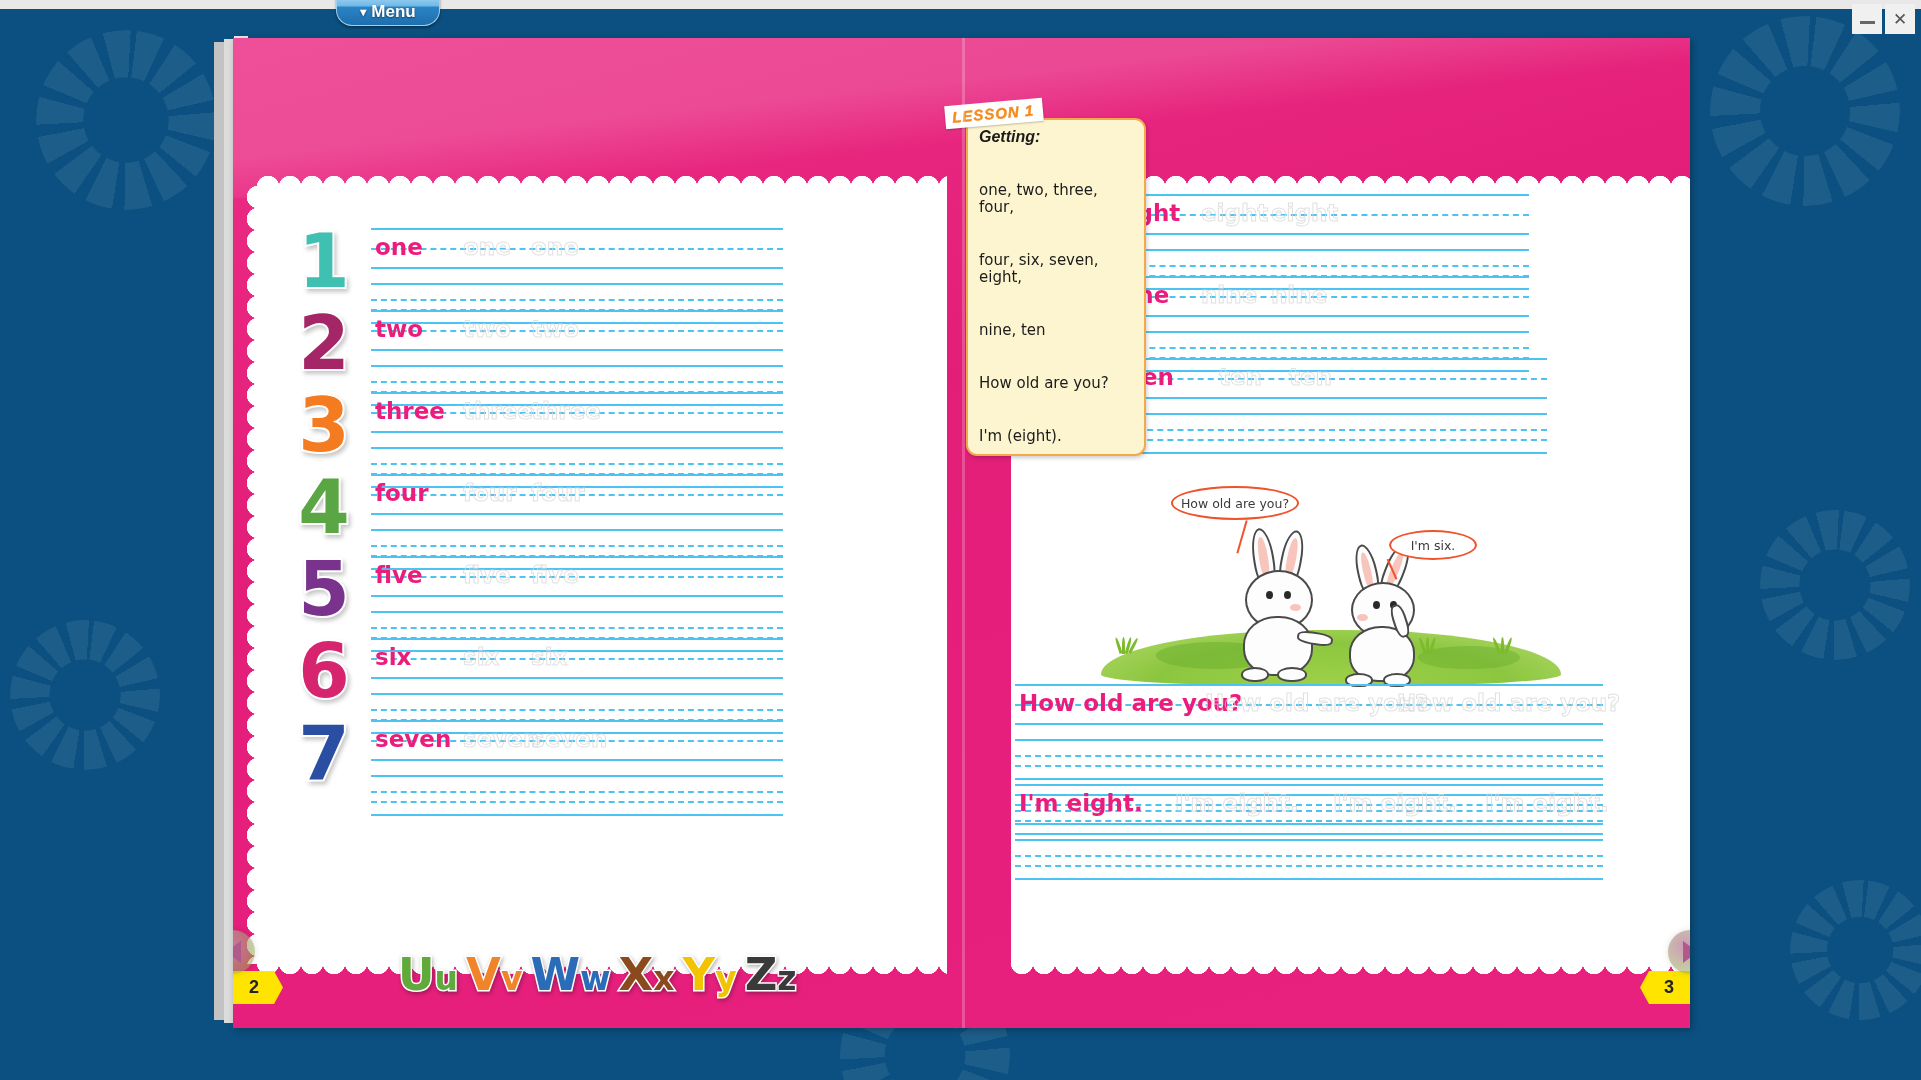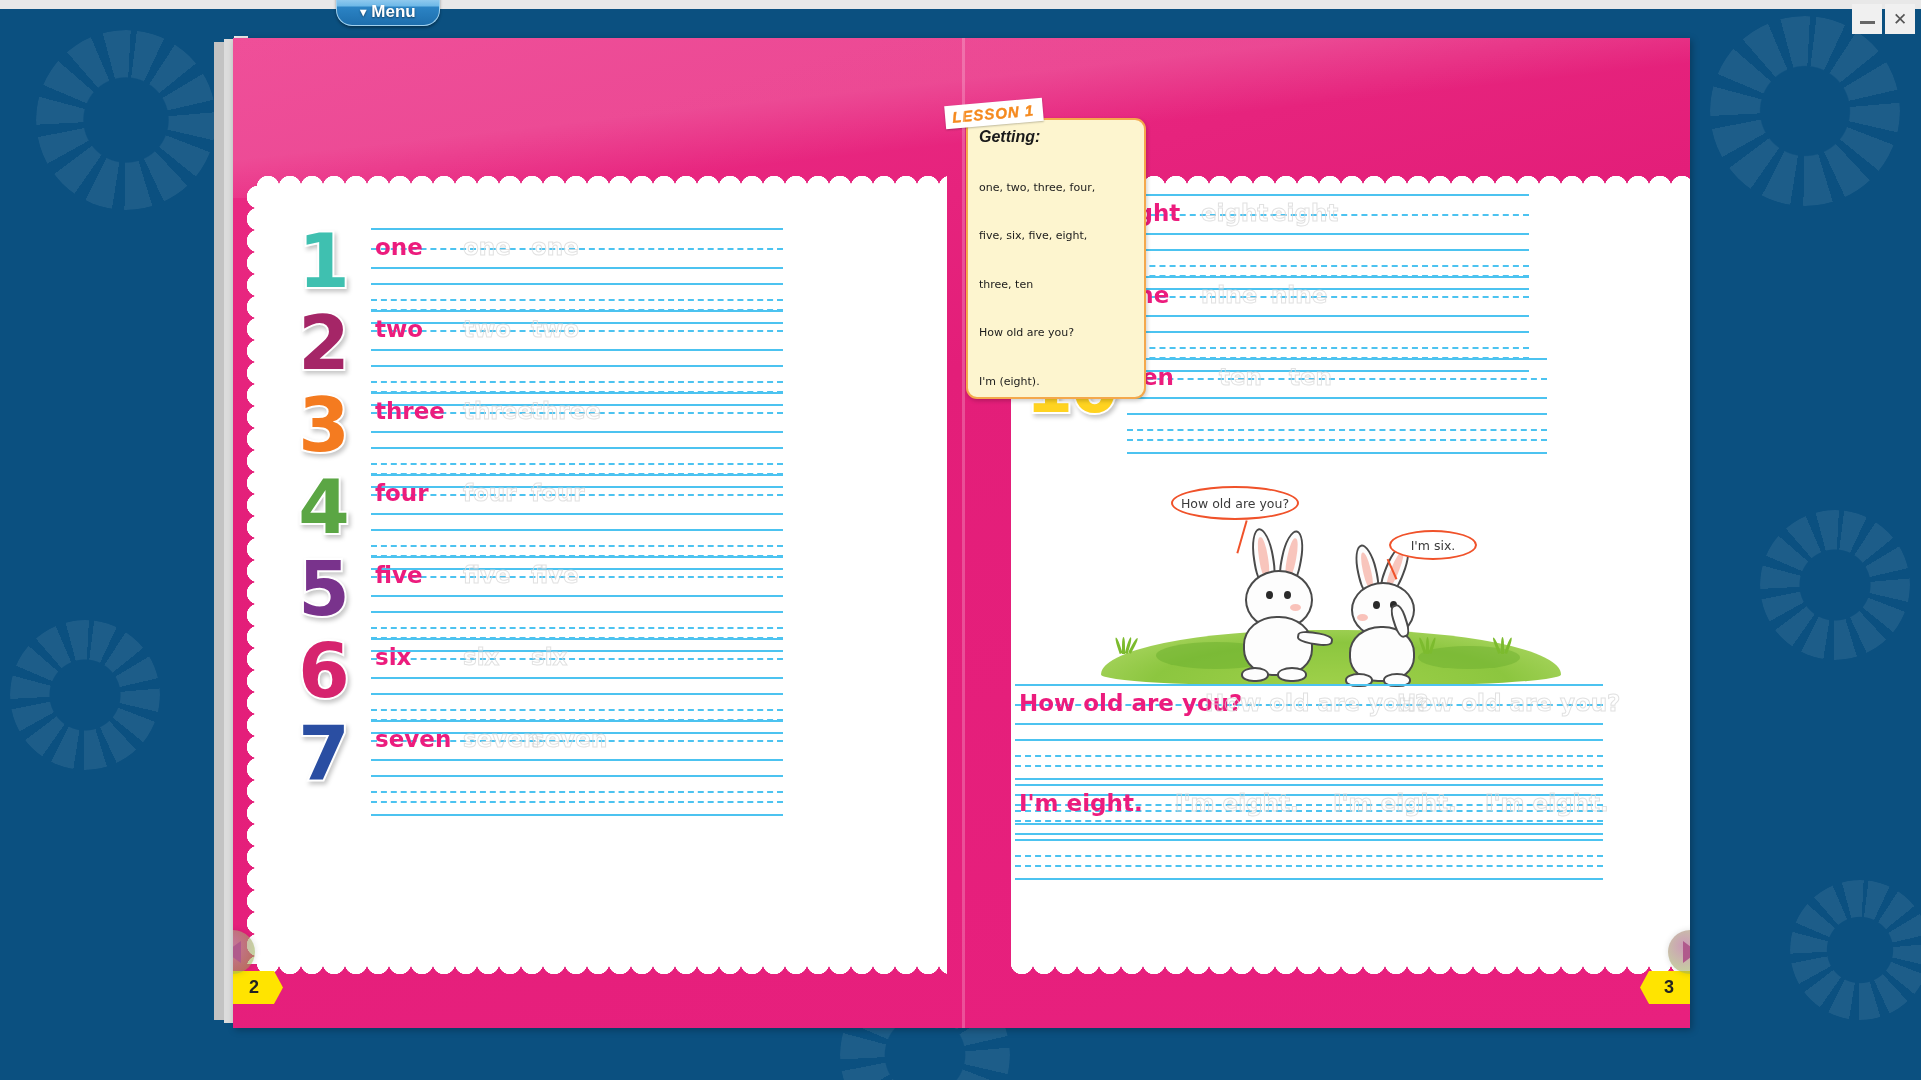--- a/index.html
+++ b/index.html
@@ -147,21 +147,21 @@
     padding: 8px 11px 9px 11px;
     z-index: 24;
     box-shadow: 1px 2px 4px rgba(0,0,0,0.2);
   }
   .lesson-box .lbl {
     font-weight: bold; font-style: italic;
     font-size: 16px; color: #1b1b1b;
     margin-bottom: 1px;
   }
   .lesson-box .ln {
-    font-size: 11px; color: #1b1b1b; line-height: 1.13;
+    font-size: 15px; color: #1b1b1b; line-height: 1.13;
     font-family: "DejaVu Sans", sans-serif;
     margin-top: 36px;
   }
 
   
   .page {
     position: absolute;
     background: #fff;
     z-index: 18;
   }
@@ -378,22 +378,22 @@
 
   <div class="book">
     <div class="book-sheen"></div>
     <div class="book-spine"></div>
 
 
     <div class="lesson-badge">LESSON 1</div>
     <div class="lesson-box">
       <div class="lbl">Getting:</div>
       <div class="ln">one, two, three, four,</div>
-      <div class="ln">five, six, five, eight,</div>
-      <div class="ln">three, ten</div>
+      <div class="ln">four, six, seven, eight,</div>
+      <div class="ln">nine, ten</div>
       <div class="ln">How old are you?</div>
       <div class="ln">I'm (eight).</div>
     </div>
 
     <div class="page page-left">
       <div class="scallop-top"></div>
         <div class="scallop-bot"></div>
       <div class="scallop-left"></div>
 
       <div id="left-rows">
@@ -702,20 +702,28 @@
                 <div class="rl-mid double"></div>
                 <div class="rl-mid2"></div>
                 <div class="rl-bot"></div>
               </div>
             </div>
           </div>
         </div>
     </div>
 
     <div class="alpha-strip">
+      <div class="alpha-half" id="alpha-right">
+          <div class="alpha-letter" style="color: rgb(95, 170, 58);">U<span class="lo">u</span></div>
+          <div class="alpha-letter" style="color: rgb(240, 132, 42);">V<span class="lo">v</span></div>
+          <div class="alpha-letter" style="color: rgb(43, 108, 184);">W<span class="lo">w</span></div>
+          <div class="alpha-letter" style="color: rgb(139, 74, 30);">X<span class="lo">x</span></div>
+          <div class="alpha-letter" style="color: rgb(242, 195, 0);">Y<span class="lo">y</span></div>
+          <div class="alpha-letter" style="color: rgb(58, 58, 58);">Z<span class="lo">z</span></div>
+        </div>
     </div>
 
     <div class="page-tag left">2</div>
     <div class="page-tag right">3</div>
 
     <div class="nav-arrow prev">
       <span class="tri l"></span>
     </div>
     <div class="nav-arrow next">
       <span class="tri r"></span>

